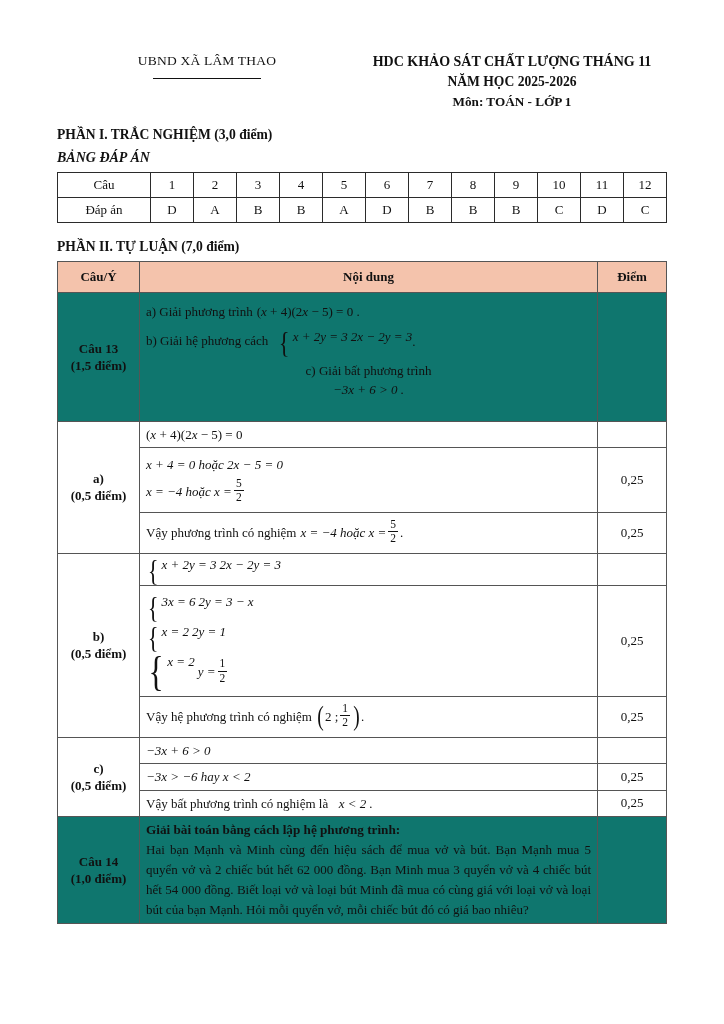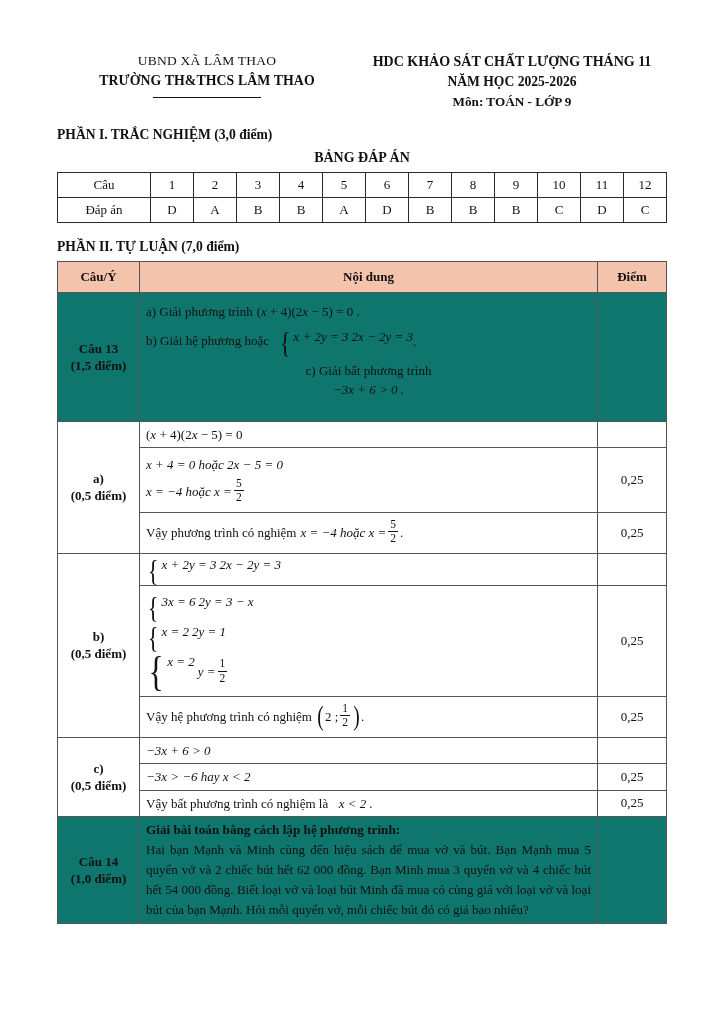--- a/index.html
+++ b/index.html
@@ -69,25 +69,26 @@
     font-weight: bold;
   }
 
   
   .section-title {
     font-size: 13.6px;
     font-weight: bold;
     margin-top: 16px;
   }
   .table-caption {
-    text-align: center;
+    text-align: left;
     font-size: 14px;
     font-weight: bold;
     margin-top: 7px;
     margin-bottom: 6px;
+    font-style: italic;
   }
 
   
   table.answer-key {
     border-collapse: collapse;
     width: 100%;
     table-layout: fixed;
   }
   table.answer-key td {
     border: 1px solid #2b2b2b;
@@ -207,27 +208,26 @@
   }
 </style>
 </head>
 <body>
 
 <div class="page">
 
   <div class="doc-header">
     <div class="hdr-left">
       <div class="hdr-line1">UBND XÃ LÂM THAO</div>
-      <div class="hdr-line2">TRƯỜNG TH&amp;THCS LÂM THAO</div>
       <div class="hdr-rule"></div>
     </div>
     <div class="hdr-right">
       <div class="hdr-r1">HDC KHẢO SÁT CHẤT LƯỢNG THÁNG 11</div>
       <div class="hdr-r2">NĂM HỌC 2025-2026</div>
-      <div class="hdr-r3">Môn: TOÁN - LỚP 9</div>
+      <div class="hdr-r3">Môn: TOÁN - LỚP 1</div>
     </div>
   </div>
 
   <div class="section-title">PHẦN I. TRẮC NGHIỆM (3,0 điểm)</div>
   <div class="table-caption">BẢNG ĐÁP ÁN</div>
 
   <table class="answer-key">
     <tbody>
       <tr>
         <td class="rowlabel">Câu</td>
@@ -293,21 +293,21 @@
                 <span>x</span>
                 <span class="mn">&nbsp;+&nbsp;4</span>
                 <span class="mn">)(</span>
                 <span class="mn">2</span>
                 <span>x</span>
                 <span class="mn">&nbsp;−&nbsp;5</span>
                 <span class="mn">)&nbsp;=&nbsp;0 .</span>
             </span>
           </div>
           <div class="q-line">
-            <span>b) Giải hệ phương hoặc</span>
+            <span>b) Giải hệ phương cách</span>
             <span class="spw"></span>
             <span class="sys">
               <span class="brace">{</span>
               <span class="eqs">
                 <div class="m">x + 2y = 3</div>
                 <div class="m">2x − 2y = 3</div>
               </span>
             </span>
             <span style="align-self:flex-end;padding-bottom:2px;">.</span>
           </div>

